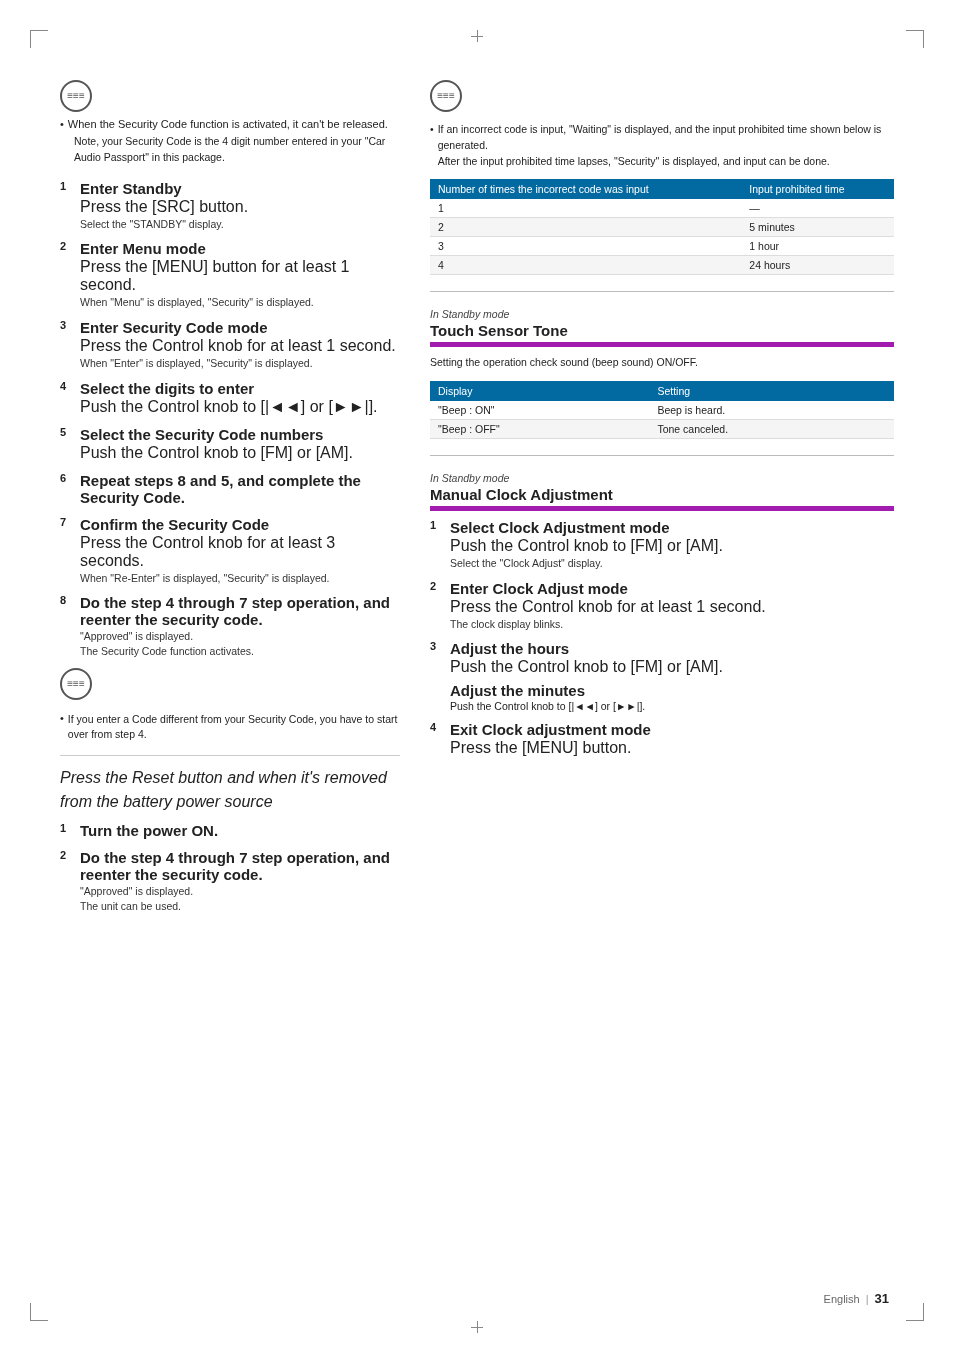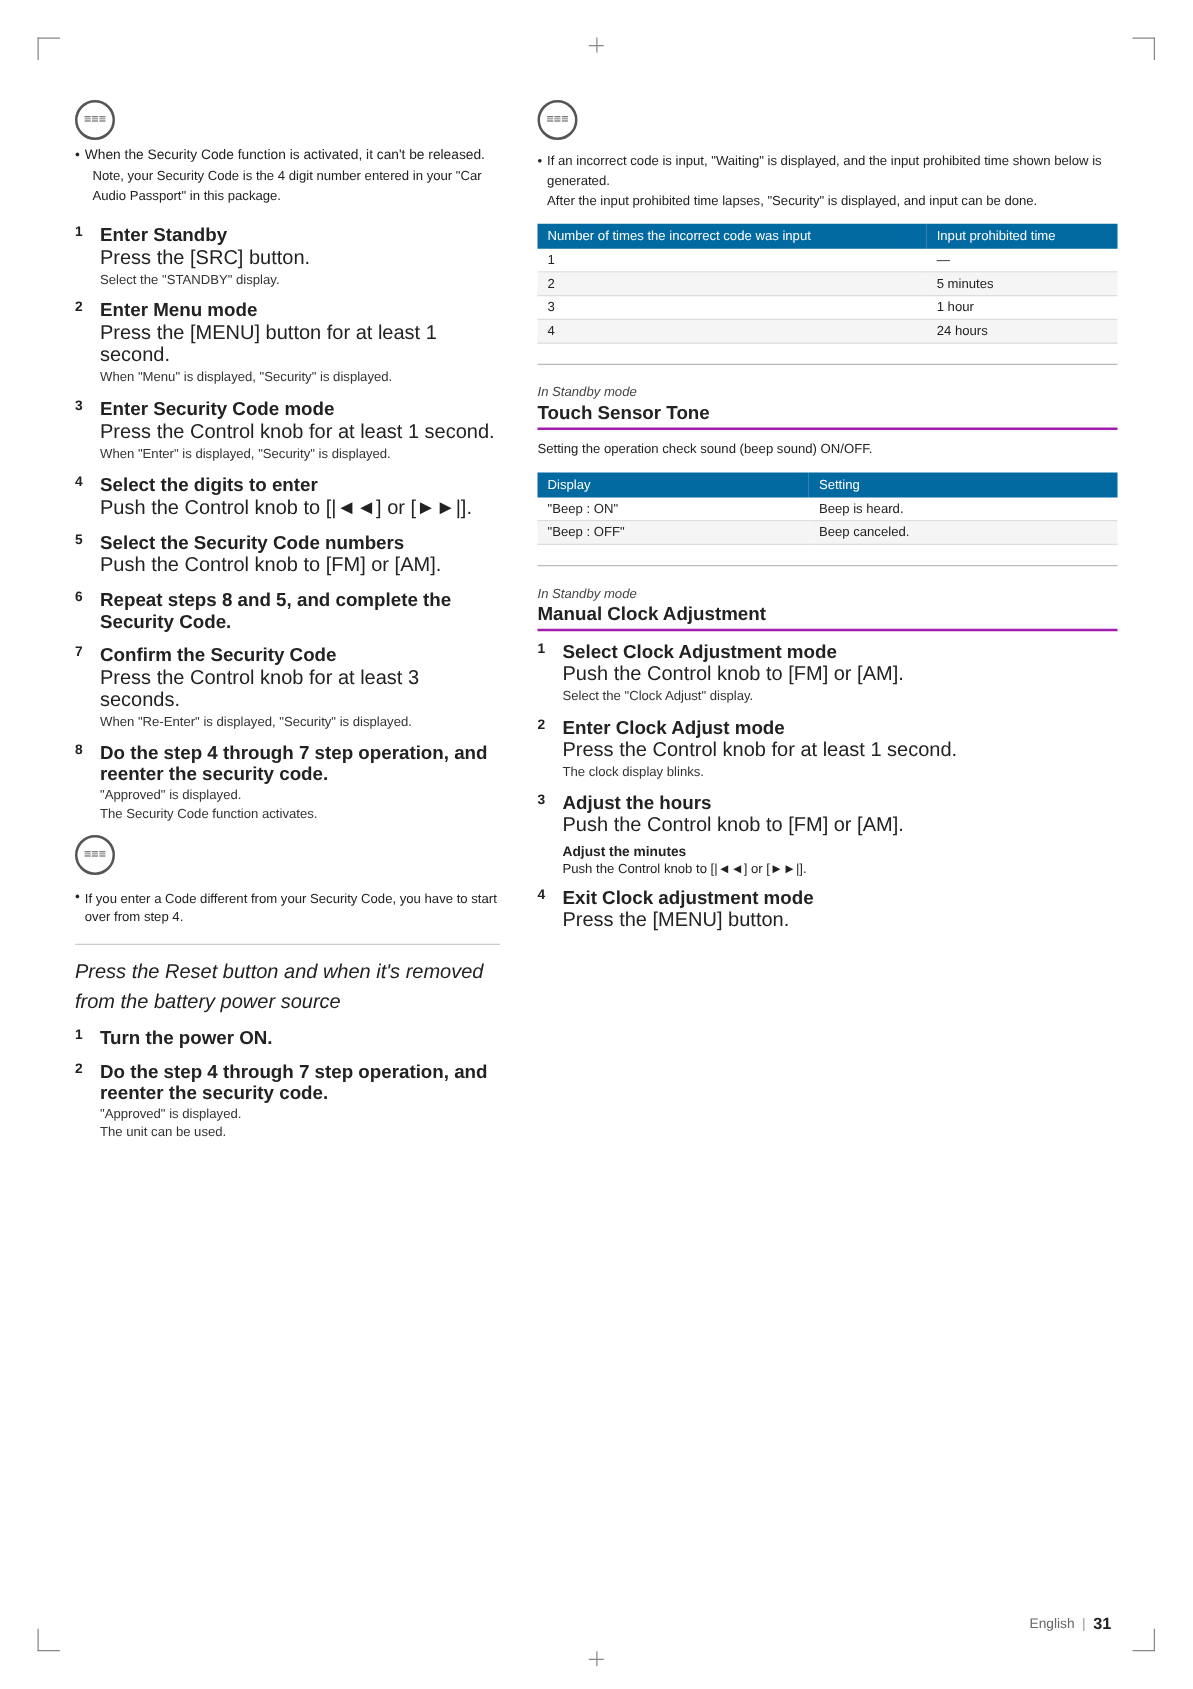--- a/index.html
+++ b/index.html
@@ -149,21 +149,21 @@
     .section-label {
       font-style: italic;
       font-size: 10.5px;
       color: #444;
       margin-bottom: 2px;
     }
     .section-title {
       font-size: 15px;
       font-weight: bold;
       margin-bottom: 8px;
-      border-bottom: 2px solid #a21caf;
+      border-bottom: 5px solid #a21caf;
       padding-bottom: 3px;
     }
 
     
     .data-table {
       width: 100%;
       border-collapse: collapse;
       margin-bottom: 12px;
       font-size: 10.5px;
     }
@@ -224,21 +224,21 @@
       font-size: 13px;
     }
 
     
     .sub-step {
       margin-top: 6px;
       margin-left: 0;
     }
     .sub-step-title {
       font-weight: bold;
-      font-size: 11px;
+      font-size: 15px;
       margin-bottom: 1px;
     }
     .sub-step-detail {
       font-size: 10.5px;
     }
 
     .on-off-text {
       font-size: 10.5px;
       margin-bottom: 10px;
       line-height: 1.5;
@@ -436,21 +436,21 @@
             <th>Setting</th>
           </tr>
         </thead>
         <tbody id="table2-body">
         <tr>
               <td>"Beep : ON"</td>
               <td>Beep is heard.</td>
             </tr>
             <tr>
               <td>"Beep : OFF"</td>
-              <td>Beep canceled.</td>
+              <td>Tone canceled.</td>
             </tr>
           </tbody>
       </table>
 
       <hr class="divider">
 
       
       <div class="section-label">In Standby mode</div>
       <div class="section-title">Manual Clock Adjustment</div>
 

